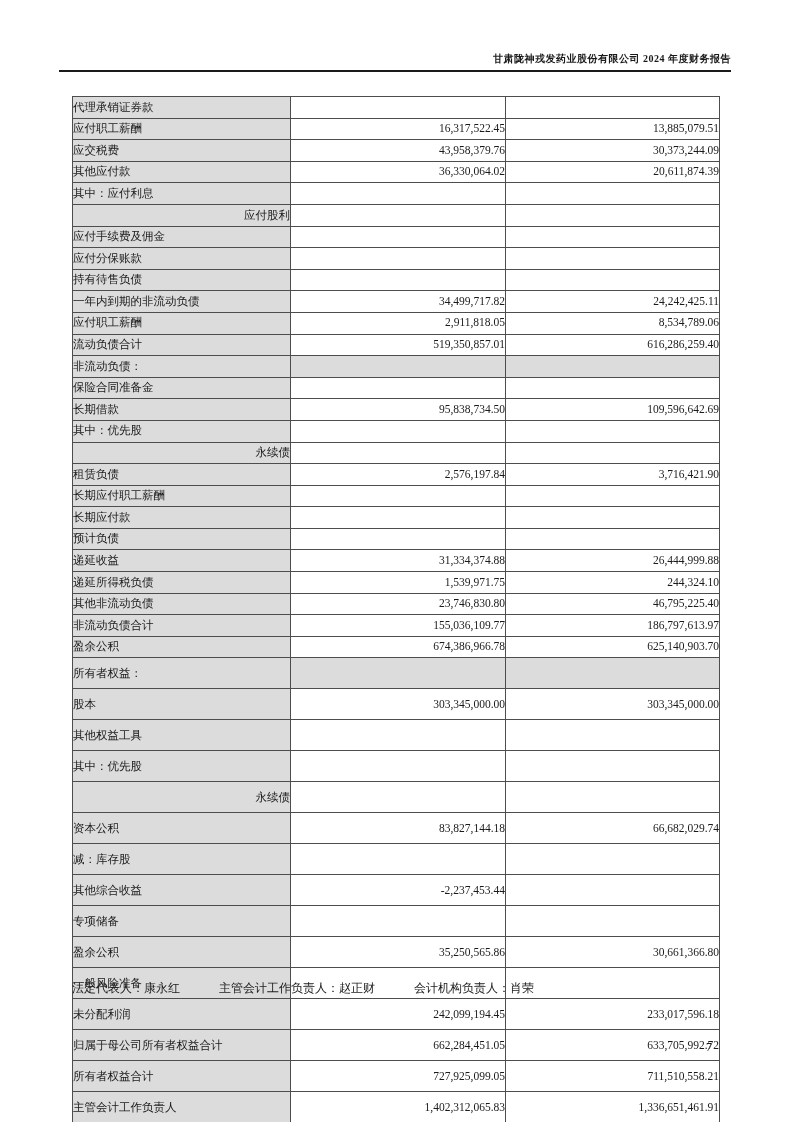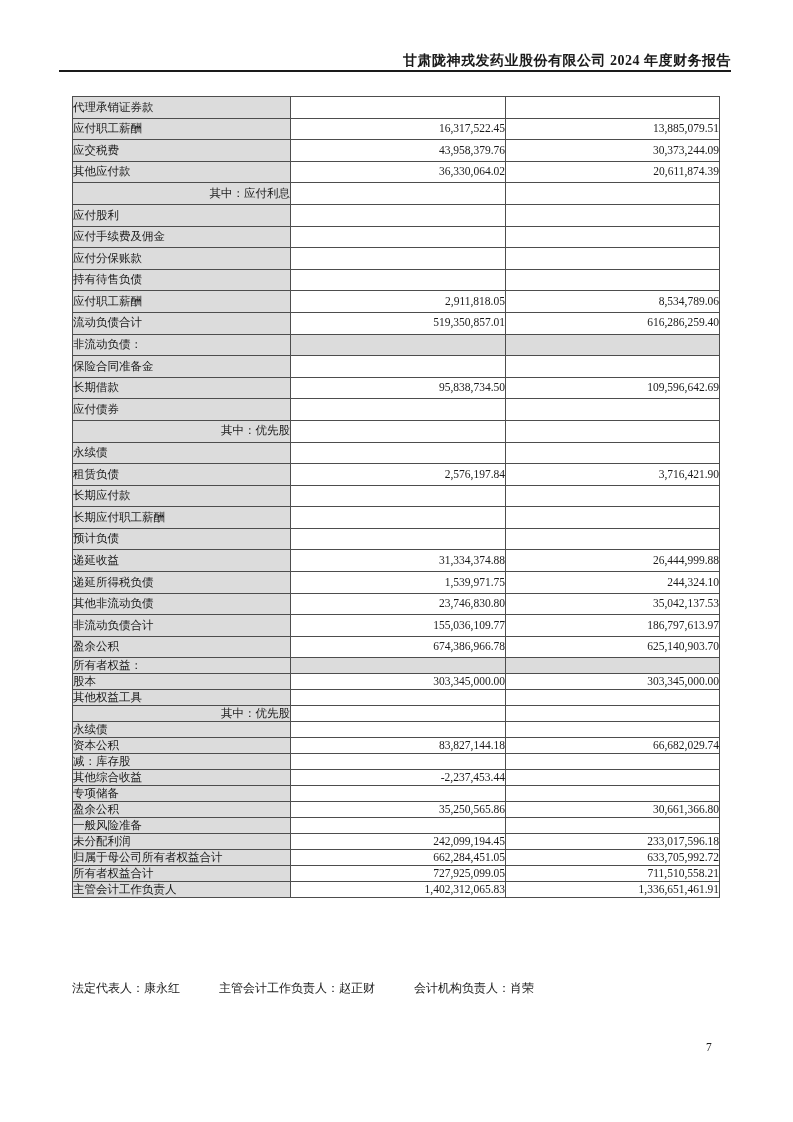--- a/index.html
+++ b/index.html
@@ -16,21 +16,21 @@
     background: #ffffff;
     overflow: hidden;
   }
   .page-header {
     position: absolute;
     top: 52px;
     left: 59px;
     width: 672px;
     text-align: right;
     font-weight: bold;
-    font-size: 14px;
+    font-size: 10px;
     letter-spacing: 0.5px;
     white-space: nowrap;
   }
   .header-rule {
     position: absolute;
     top: 70px;
     left: 59px;
     width: 672px;
     height: 2px;
     background: #1a1a1a;
@@ -46,32 +46,32 @@
   }
   table.fin-table td {
     border: 1px solid #4d4d4d;
     padding: 0;
     vertical-align: middle;
     overflow: hidden;
     white-space: nowrap;
     line-height: 1;
   }
   tr.h-tall { height: 21.6px; }
-  tr.h-short { height: 16px; }
+  tr.h-short { height: 31px; }
   td.label { background: #dcdcdc; }
   td.num {
     text-align: right;
     padding-right: 9px;
     background: #ffffff;
   }
   tr.section td.num { background: #dcdcdc; }
   td.ind0 { padding-left: 8px; margin-left: 12px; }
   td.ind1 { padding-left: 22px; }
-  td.ind2 { padding-left: 36px; text-align: right; }
-  td.ind3 { padding-left: 58px; }
+  td.ind2 { padding-left: 36px; }
+  td.ind3 { padding-left: 58px; text-align: right; }
   .signatories {
     position: absolute;
     top: 980px;
     left: 72px;
     width: 660px;
     font-size: 12px;
     white-space: nowrap;
   }
   .signatories span { margin-right: 36px; }
   .page-number {
@@ -136,20 +136,25 @@
           <td class="label ind1">应付分保账款</td>
           <td class="num"></td>
           <td class="num"></td>
         </tr>
         <tr class="h-tall">
           <td class="label ind1">持有待售负债</td>
           <td class="num"></td>
           <td class="num"></td>
         </tr>
         <tr class="h-tall">
+          <td class="label ind1">一年内到期的非流动负债</td>
+          <td class="num">34,499,717.82</td>
+          <td class="num">24,242,425.11</td>
+        </tr>
+        <tr class="h-tall">
           <td class="label ind1">应付职工薪酬</td>
           <td class="num">2,911,818.05</td>
           <td class="num">8,534,789.06</td>
         </tr>
         <tr class="h-tall">
           <td class="label ind0">流动负债合计</td>
           <td class="num">519,350,857.01</td>
           <td class="num">616,286,259.40</td>
         </tr>
         <tr class="h-tall section">
@@ -161,46 +166,41 @@
           <td class="label ind1">保险合同准备金</td>
           <td class="num"></td>
           <td class="num"></td>
         </tr>
         <tr class="h-tall">
           <td class="label ind1">长期借款</td>
           <td class="num">95,838,734.50</td>
           <td class="num">109,596,642.69</td>
         </tr>
         <tr class="h-tall">
-          <td class="label ind1">应付债券</td>
-          <td class="num"></td>
-          <td class="num"></td>
-        </tr>
-        <tr class="h-tall">
           <td class="label ind2">其中：优先股</td>
           <td class="num"></td>
           <td class="num"></td>
         </tr>
         <tr class="h-tall">
           <td class="label ind3">永续债</td>
           <td class="num"></td>
           <td class="num"></td>
         </tr>
         <tr class="h-tall">
           <td class="label ind1">租赁负债</td>
           <td class="num">2,576,197.84</td>
           <td class="num">3,716,421.90</td>
         </tr>
         <tr class="h-tall">
+          <td class="label ind1">长期应付职工薪酬</td>
+          <td class="num"></td>
+          <td class="num"></td>
+        </tr>
+        <tr class="h-tall">
           <td class="label ind1">长期应付款</td>
-          <td class="num"></td>
-          <td class="num"></td>
-        </tr>
-        <tr class="h-tall">
-          <td class="label ind1">长期应付职工薪酬</td>
           <td class="num"></td>
           <td class="num"></td>
         </tr>
         <tr class="h-tall">
           <td class="label ind1">预计负债</td>
           <td class="num"></td>
           <td class="num"></td>
         </tr>
         <tr class="h-tall">
           <td class="label ind1">递延收益</td>
@@ -208,21 +208,21 @@
           <td class="num">26,444,999.88</td>
         </tr>
         <tr class="h-tall">
           <td class="label ind1">递延所得税负债</td>
           <td class="num">1,539,971.75</td>
           <td class="num">244,324.10</td>
         </tr>
         <tr class="h-tall">
           <td class="label ind1">其他非流动负债</td>
           <td class="num">23,746,830.80</td>
-          <td class="num">35,042,137.53</td>
+          <td class="num">46,795,225.40</td>
         </tr>
         <tr class="h-tall">
           <td class="label ind0">非流动负债合计</td>
           <td class="num">155,036,109.77</td>
           <td class="num">186,797,613.97</td>
         </tr>
         <tr class="h-tall">
           <td class="label ind0">盈余公积</td>
           <td class="num">674,386,966.78</td>
           <td class="num">625,140,903.70</td>

